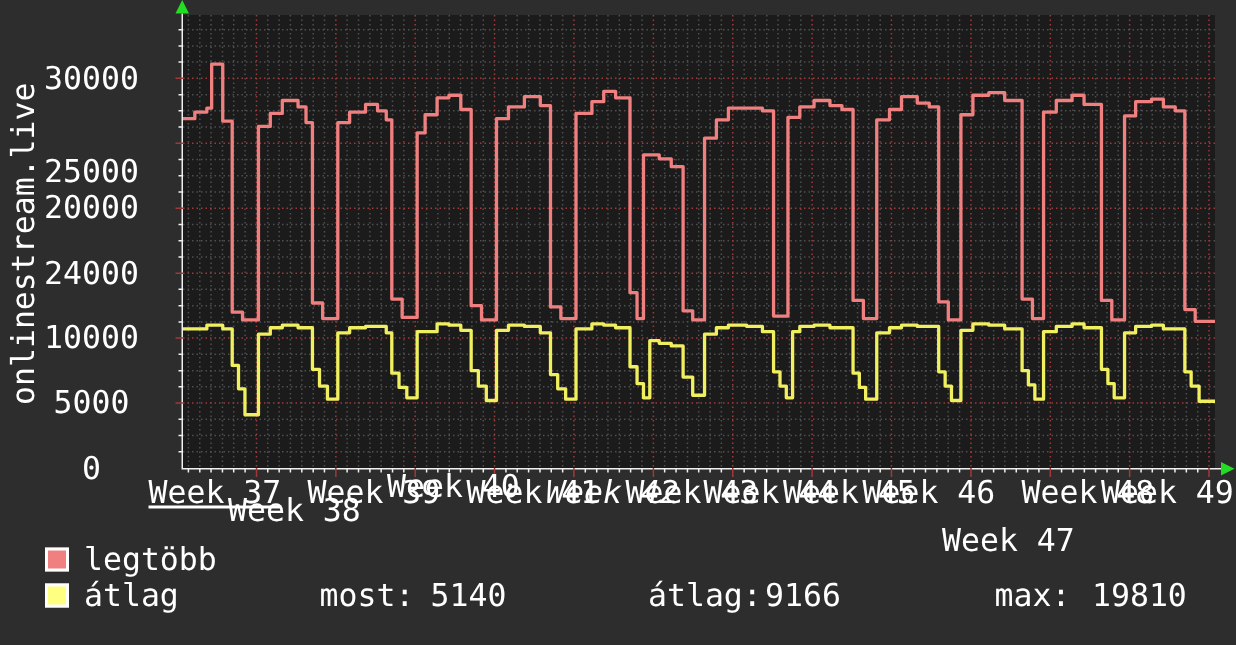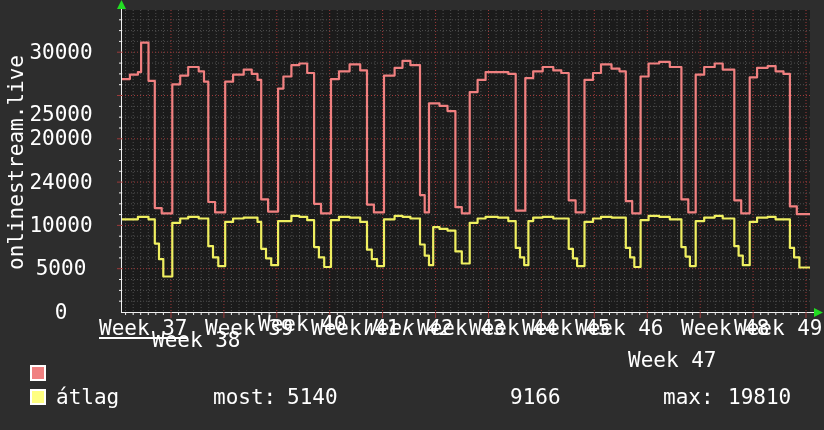--- a/index.html
+++ b/index.html
@@ -50,22 +50,24 @@
       <div class="t" style="left: 417px; top: 318px;">Week 43</div>
       <div class="t" style="left: 469px; top: 318px;">Week 44</div>
       <div class="t" style="left: 522px; top: 318px;">Week 45</div>
       <div class="t" style="left: 575px; top: 318px;">Week 46</div>
       <div class="t" style="left: 628px; top: 318px; margin-top: 32px;">Week 47</div>
       <div class="t" style="left: 681px; top: 318px;">Week 48</div>
       <div class="t" style="left: 734px; top: 318px;">Week 49</div>
     </div>
 
   <div class="sw" style="top:365px;background:#f08080"></div>
+  <div class="t" style="left:56px;top:363px">legtöbb</div>
 
   <div class="sw" style="top:389px;background:#ffff80"></div>
   <div class="t" style="left:56px;top:387px">átlag</div>
 
   <div class="t" style="left:213px;top:387px">most:</div>
   <div class="t" style="left:287px;top:387px">5140</div>
+  <div class="t" style="left:432px;top:387px">átlag:</div>
   <div class="t" style="left:510px;top:387px">9166</div>
   <div class="t" style="left:663px;top:387px">max:</div>
   <div class="t" style="left:728px;top:387px">19810</div>
 </div>
 
 </body></html>

